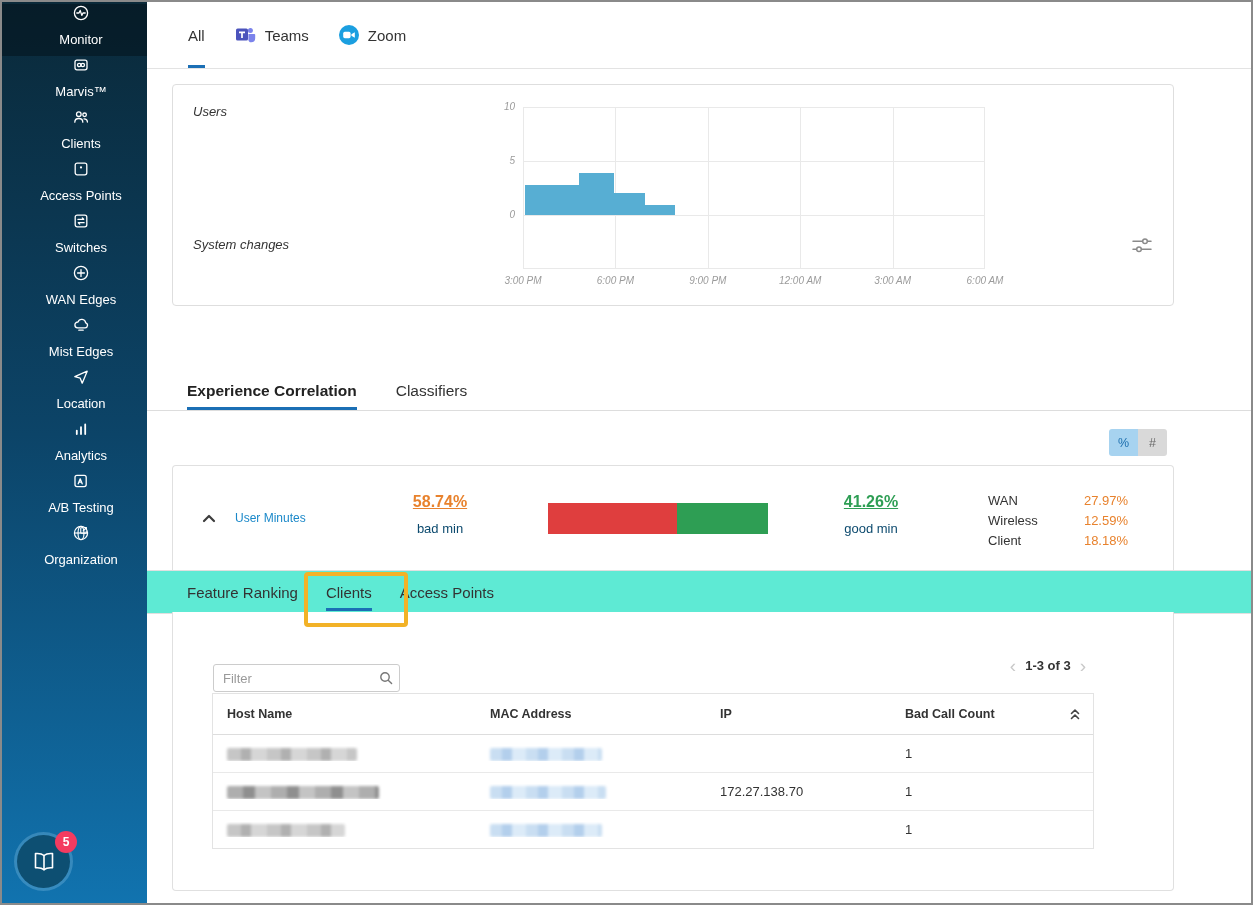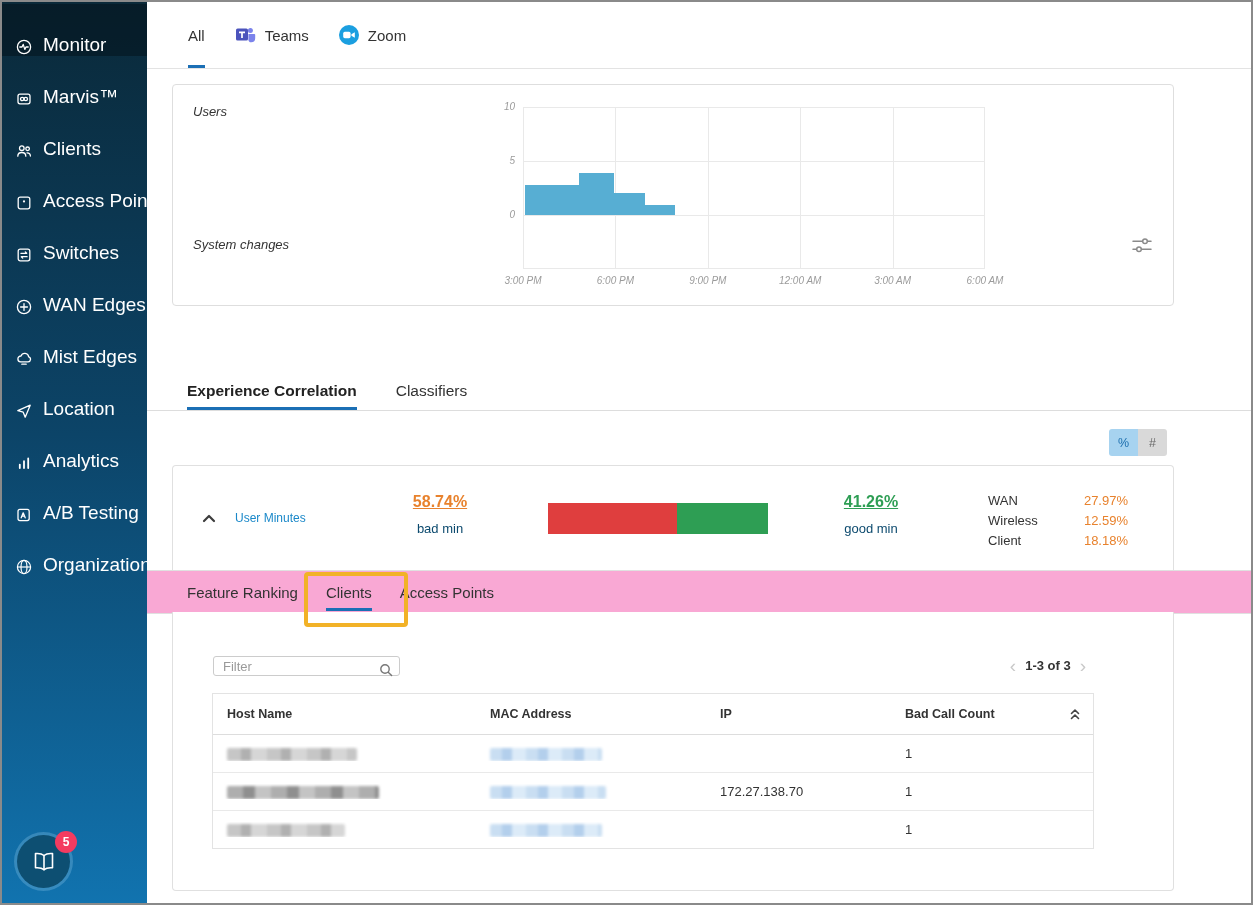--- a/index.html
+++ b/index.html
@@ -3,22 +3,22 @@
 <meta charset="utf-8">
 <style>
   html,body{margin:0;padding:0;background:#fff;}
   .screen{position:relative;width:1253px;height:905px;box-sizing:border-box;border:2px solid #8a8a8a;
           overflow:hidden;background:#fff;font-family:"Liberation Sans",sans-serif;
           -webkit-font-smoothing:antialiased;}
   
   .sidebar{position:absolute;left:0;top:0;width:145px;height:100%;
            background:linear-gradient(180deg,#0a2939 0%,#0c4468 48%,#1173af 100%);}
   .nav{position:absolute;top:2px;left:0;right:0;}
-  .nav-item{height:52px;display:flex;align-items:flex-end;gap:10px;padding-left:13px;
-            color:#fff;font-size:19px;cursor:pointer;white-space:nowrap;}
+  .nav-item{height:52px;display:flex;align-items:center;gap:10px;padding-left:13px;
+            color:#fff;font-size:13px;cursor:pointer;white-space:nowrap;flex-direction:column;}
   .nav-item.active{background:rgba(2,16,24,0.5);}
   .nicon{width:18px;height:18px;display:flex;flex:0 0 18px;}
   .ext-icon{margin-left:5px;display:flex;}
   .help-fab{position:absolute;left:15px;top:833px;width:53px;height:53px;border-radius:50%;
             background:#0d4f72;border:none;cursor:pointer;
             box-shadow:0 0 0 3px rgba(125,190,225,0.35);
             display:flex;align-items:center;justify-content:center;}
   .badge{position:absolute;top:-4px;right:-7px;min-width:22px;height:22px;border-radius:11px;
          background:#f43b60;color:#fff;font-size:12px;font-weight:700;
          display:flex;align-items:center;justify-content:center;}
@@ -68,31 +68,31 @@
   .pct-block.good .pct-val{color:#2e9e54;}
   .pct-cap{font-size:13px;color:#0c4a6e;margin-top:10px;}
   .split-bar{position:absolute;left:375px;top:37px;width:220px;height:31px;display:flex;}
   .seg-bad{background:#df3e3e;height:100%;}
   .seg-good{background:#2e9e54;height:100%;}
   .breakdown{position:absolute;left:815px;top:24px;width:140px;font-size:13px;}
   .bd-row{display:flex;justify-content:space-between;align-items:center;height:20px;}
   .bd-label{color:#333;}
   .bd-val{color:#e8822d;}
   
-  .detail-tabs{position:absolute;left:0;top:568px;right:0;height:42px;background:#f9a8d4;
+  .detail-tabs{position:absolute;left:0;top:568px;right:0;height:42px;background:#5eead4;
                border-top:1px solid #e0e0e0;border-bottom:1px solid #e0e0e0;
                display:flex;padding-left:40px;gap:28px;}
   .dtab{display:flex;align-items:center;position:relative;font-size:15px;color:#333;cursor:pointer;}
   .dtab.active::after{content:"";position:absolute;left:0;right:0;bottom:2px;height:3px;background:#1b6fb5;}
   .annotation-box{position:absolute;left:157px;top:570px;width:96px;height:47px;
                   border:4px solid #f2b227;border-radius:4px;pointer-events:none;z-index:6;}
   
   .table-card{position:absolute;left:25px;top:610px;width:1000px;height:278px;
               border:1px solid #e0e0e0;border-top:none;border-radius:0 0 4px 4px;background:#fff;}
-  .filter-wrap{position:absolute;left:40px;top:44px;width:187px;height:20px;}
+  .filter-wrap{position:absolute;left:40px;top:52px;width:187px;height:28px;}
   .filter-input{width:100%;height:100%;border:1px solid #ccc;border-radius:3px;
                 padding:0 28px 0 9px;font:13px "Liberation Sans",sans-serif;color:#333;box-sizing:border-box;}
   .filter-input::placeholder{color:#9a9a9a;}
   .search-icon{position:absolute;right:7px;top:7px;display:flex;}
   .pagination{position:absolute;right:87px;top:44px;display:flex;align-items:center;gap:9px;}
   .pg-chev{font-size:19px;color:#c9c9c9;line-height:1;cursor:pointer;}
   .pg-label{font-size:13px;color:#333;font-weight:600;}
   .table{position:absolute;left:39px;top:81px;width:882px;border:1px solid #e3e3e3;box-sizing:border-box;}
   .trow{display:grid;grid-template-columns:263px 230px 185px 164px 1fr;align-items:center;
         height:37px;border-bottom:1px solid #e9e9e9;font-size:13px;color:#333;}

